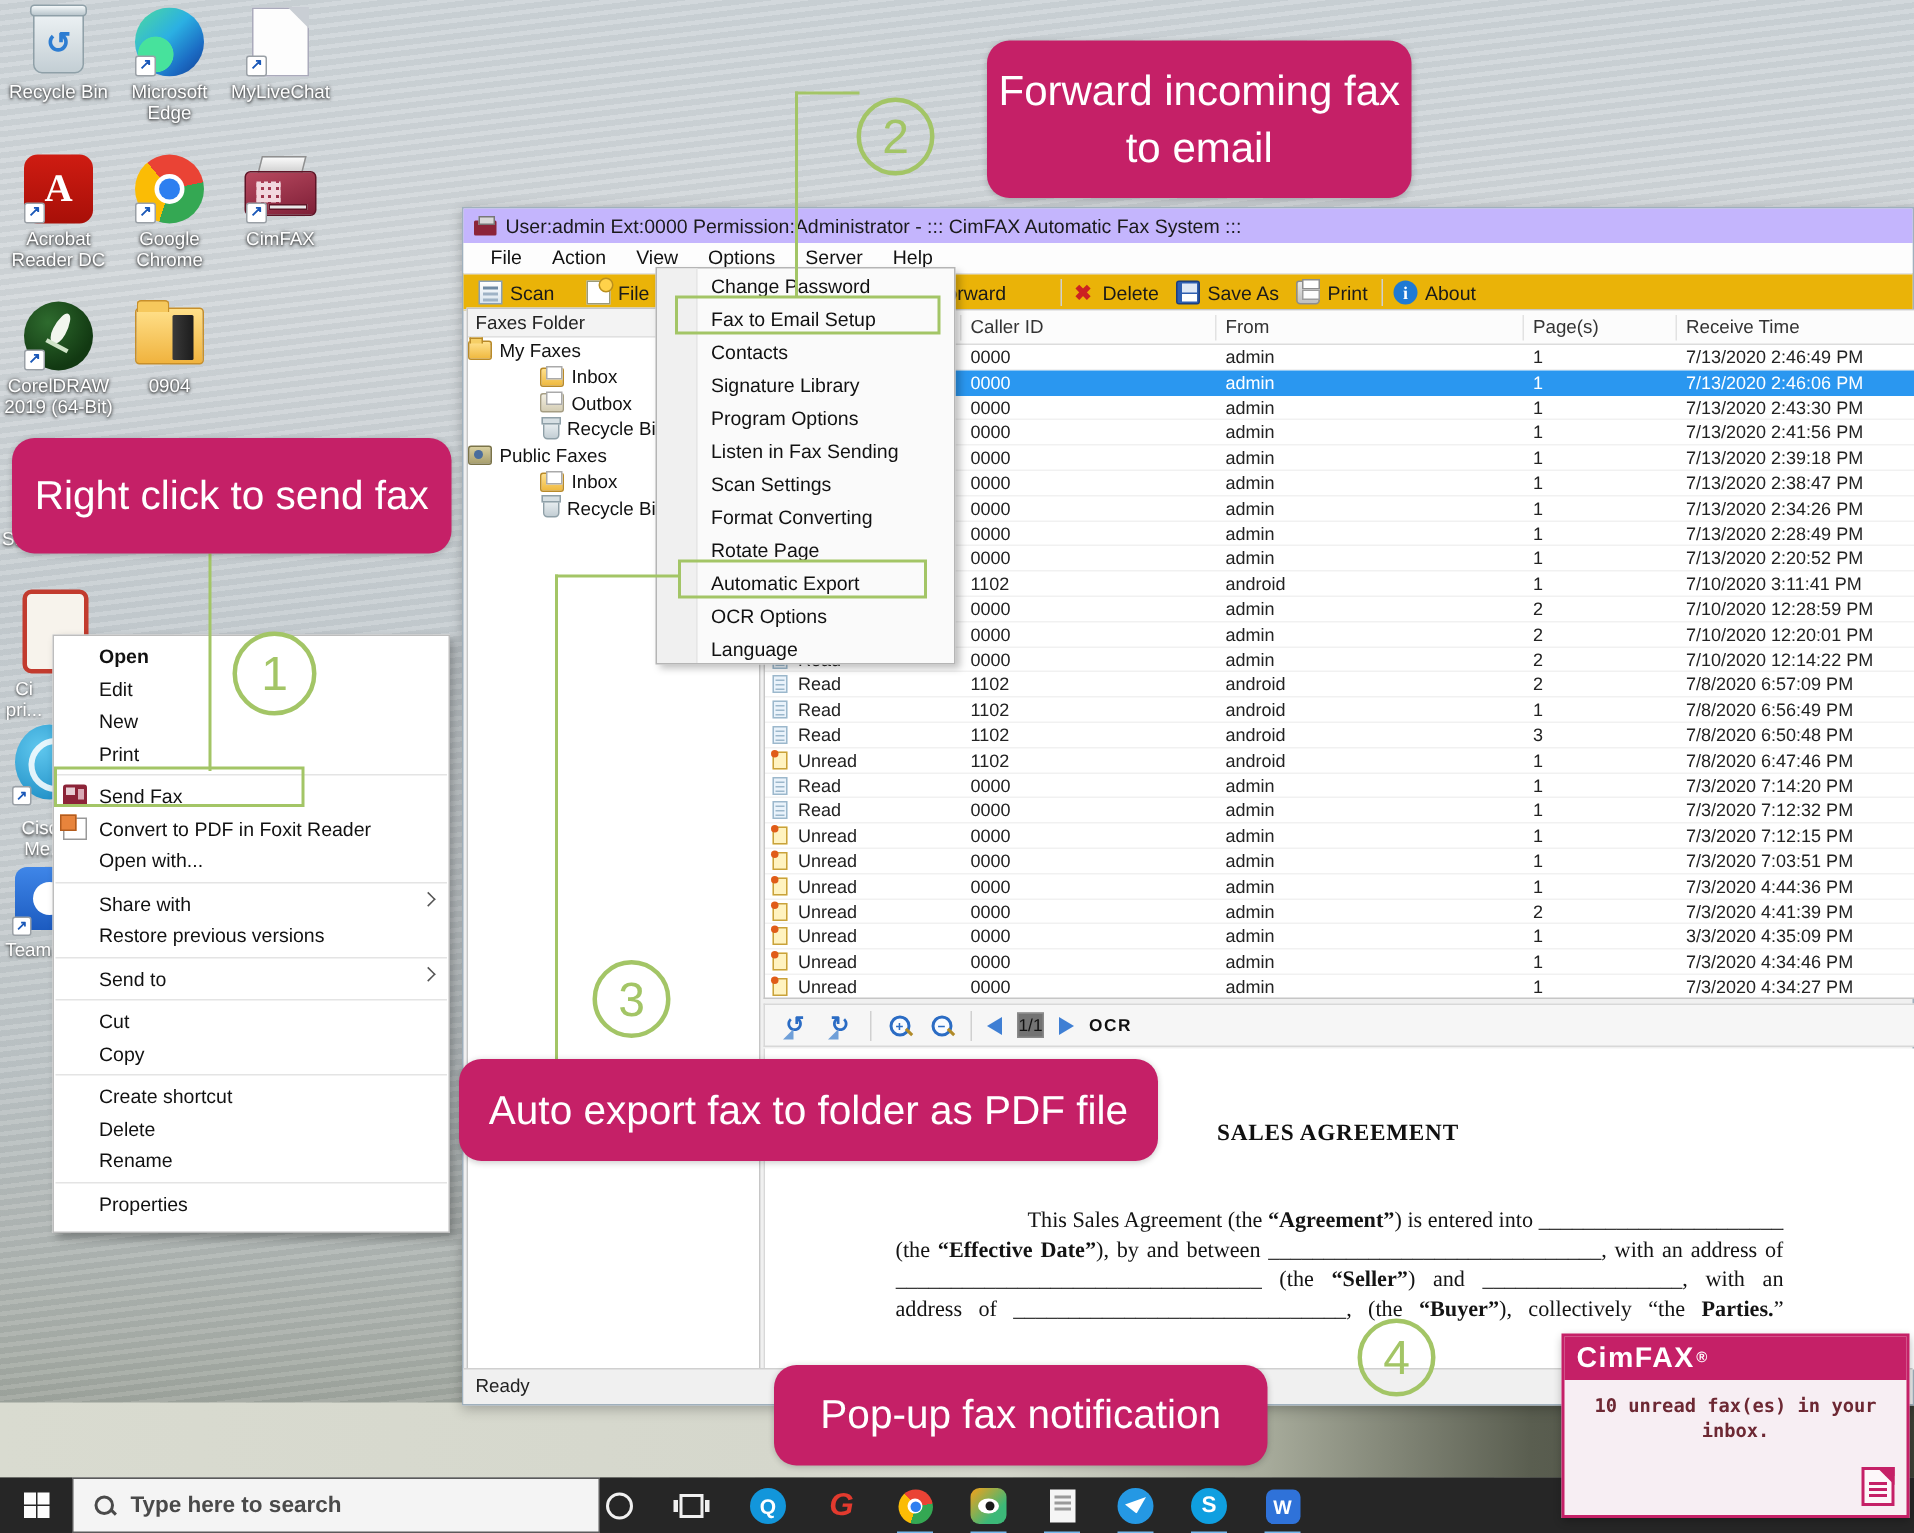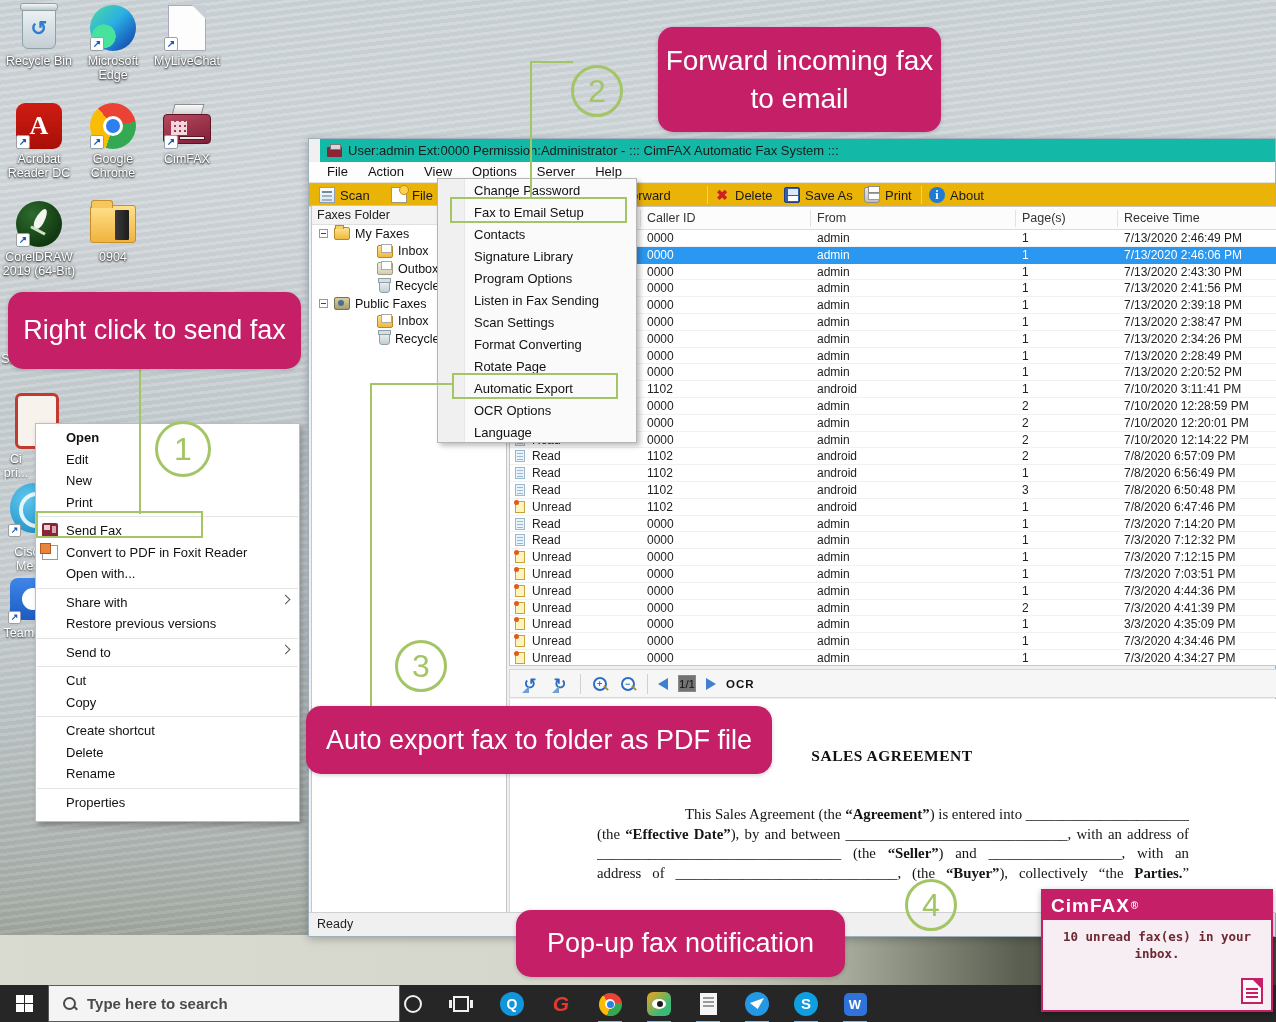--- a/index.html
+++ b/index.html
@@ -75,21 +75,21 @@
   #p-cisco{left:10px;top:483px;width:46px;height:50px;border-radius:50%;background:radial-gradient(circle at 35% 32%,#5fc7ee,#1283bd);}
   #p-cisco:before{content:'';position:absolute;left:9px;top:9px;width:28px;height:28px;border-radius:50%;border:4px solid rgba(255,255,255,.85);}
   #p-team{left:10px;top:578px;width:46px;height:42px;border-radius:8px;background:linear-gradient(180deg,#3f86e8,#1c5bc0);}
   #p-team:before{content:'';position:absolute;left:12px;top:10px;width:22px;height:22px;border-radius:50%;background:#fff;}
   .pbadge{position:absolute;left:-2px;bottom:-4px;width:13px;height:13px;background:#fff;border:1px solid #9aa0a6;border-radius:2px;color:#1a58b8;font-size:9px;line-height:11px;text-align:center;font-weight:bold;}
   .pbadge:before{content:'\2197';}
 
   
   #app-window{position:absolute;left:308px;top:138px;width:968px;height:799px;z-index:10;
     background:#f0f0f0;border:1px solid #9fb0bd;box-shadow:0 2px 8px rgba(0,0,0,.25);}
-  #titlebar{position:absolute;left:11px;top:0;right:0;height:23px;background:#14b8a6;display:flex;align-items:center;padding-left:7px;}
+  #titlebar{position:absolute;left:0;top:0;right:0;height:23px;background:#c4b5fd;display:flex;align-items:center;padding-left:7px;}
   .fax-mini{width:15px;height:13px;position:relative;margin-right:6px;flex:0 0 auto;}
   .fax-mini:before{content:'';position:absolute;left:0;top:3px;width:15px;height:10px;background:#8c2438;border-radius:1px;}
   .fax-mini:after{content:'';position:absolute;left:3px;top:0;width:9px;height:4px;background:#d8d8d8;border:1px solid #777;}
   #title-text{font-size:13px;color:#1a1a1a;white-space:nowrap;}
   #menubar{position:absolute;left:0;top:23px;right:0;height:20px;background:#fdfdfd;display:flex;align-items:center;padding-left:8px;font-size:13px;color:#111;}
   .mb-item{padding:2px 10px 3px 10px;}
   #toolbar{position:absolute;left:0;top:43px;right:0;height:25px;background:#eab308;border-top:1px solid #e3e3e3;border-bottom:1px solid #d8d8d8;}
   .tb-btn{position:absolute;top:2px;height:20px;display:flex;align-items:center;gap:5px;font-size:13px;color:#1a1a1a;}
   .tb-sep{position:absolute;top:3px;width:1px;height:18px;background:#d0d0d0;}
   .tbi{width:16px;height:16px;position:relative;flex:0 0 auto;}
@@ -107,22 +107,22 @@
   .tbi-print{background:linear-gradient(180deg,#e8e8e8,#bfbfbf);border:1px solid #8d8d8d;border-radius:2px 2px 3px 3px;}
   .tbi-print:before{content:'';position:absolute;left:3px;top:-2px;width:10px;height:5px;background:#fff;border:1px solid #8d8d8d;}
   .tbi-print:after{content:'';position:absolute;left:3px;bottom:2px;width:10px;height:5px;background:#fdfdfd;border:1px solid #9d9d9d;}
   .tbi-about{background:#1f7ad4;border-radius:50%;color:#fff;font-size:12px;font-weight:bold;text-align:center;line-height:16px;font-family:"Liberation Serif",serif;}
   .tbi-about:before{content:'i';}
 
   
   #tree-panel{position:absolute;left:2px;top:66px;width:196px;height:709px;background:#fff;border:1px solid #c6c6c6;}
   #tree-header{height:19px;line-height:19px;padding-left:5px;font-size:12.5px;color:#222;background:#f3f3f3;border-bottom:1px solid #e0e0e0;}
   .tree-item{position:relative;height:17.5px;display:flex;align-items:center;font-size:12.5px;color:#111;}
-  .tree-item.lv0{padding-left:22px;}
-  .tree-item.lv1{padding-left:65px;align-items:center;}
+  .tree-item.lv0{}
+  .tree-item.lv1{padding-left:48px;align-items:center;}
   .expander{position:absolute;left:7px;top:4px;width:9px;height:9px;border:1px solid #999;background:#fff;}
   .expander:before{content:'';position:absolute;left:1px;top:3px;width:5px;height:1px;background:#444;}
   .ti{width:16px;height:13px;position:relative;margin-right:5px;flex:0 0 auto;}
   .ti-folder{background:linear-gradient(180deg,#ffe18e,#efb93f);border:1px solid #b98a28;border-radius:2px;}
   .ti-folder:before{content:'';position:absolute;left:0;top:-3px;width:7px;height:3px;background:#f6cf66;border:1px solid #b98a28;border-bottom:none;}
   .ti-public{background:linear-gradient(180deg,#d8cf9f,#a89f6e);border:1px solid #7a7348;border-radius:2px;}
   .ti-public:before{content:'';position:absolute;left:3px;top:2px;width:6px;height:6px;border-radius:50%;background:#4a6d9c;}
   .ti-inbox{background:linear-gradient(180deg,#ffe18e,#efb93f);border:1px solid #b98a28;border-radius:2px;}
   .ti-inbox:before{content:'';position:absolute;left:3px;top:-2px;width:9px;height:7px;background:#fff;border:1px solid #aaa;}
   .ti-outbox{background:linear-gradient(180deg,#f3efe2,#d4cdb4);border:1px solid #a59d82;border-radius:2px;}

